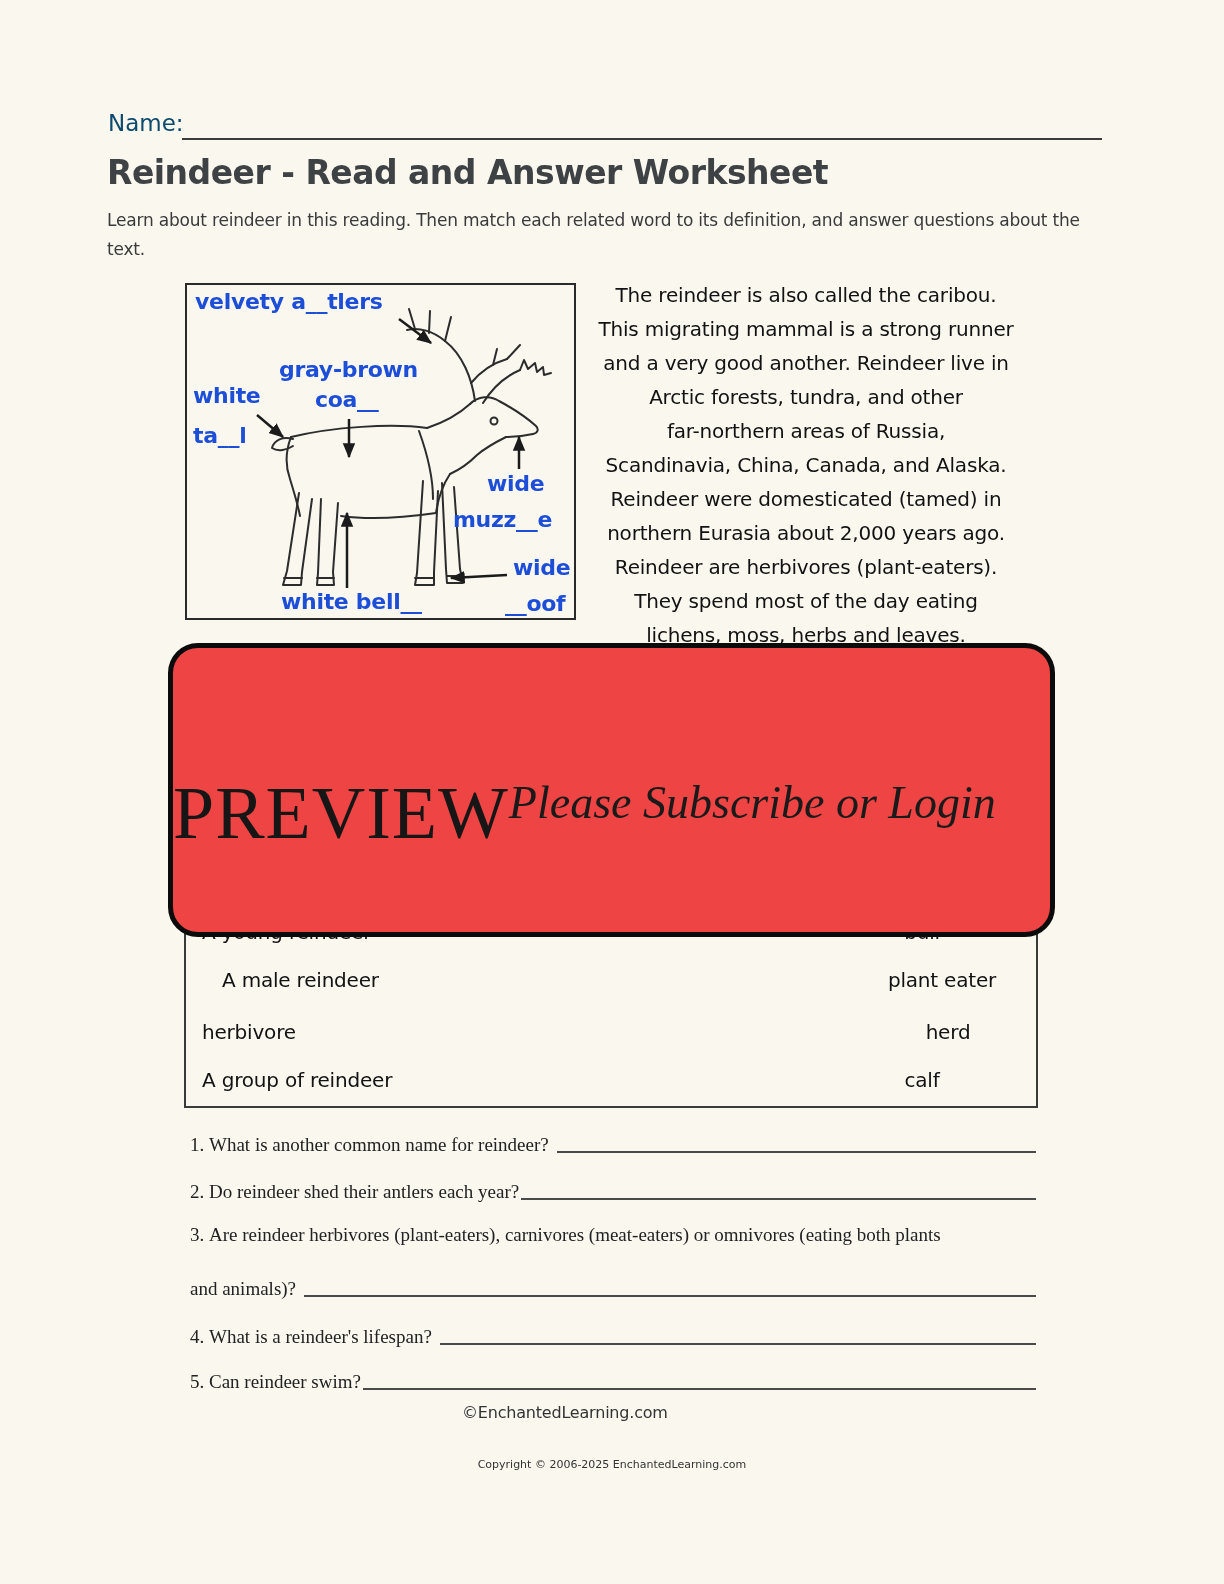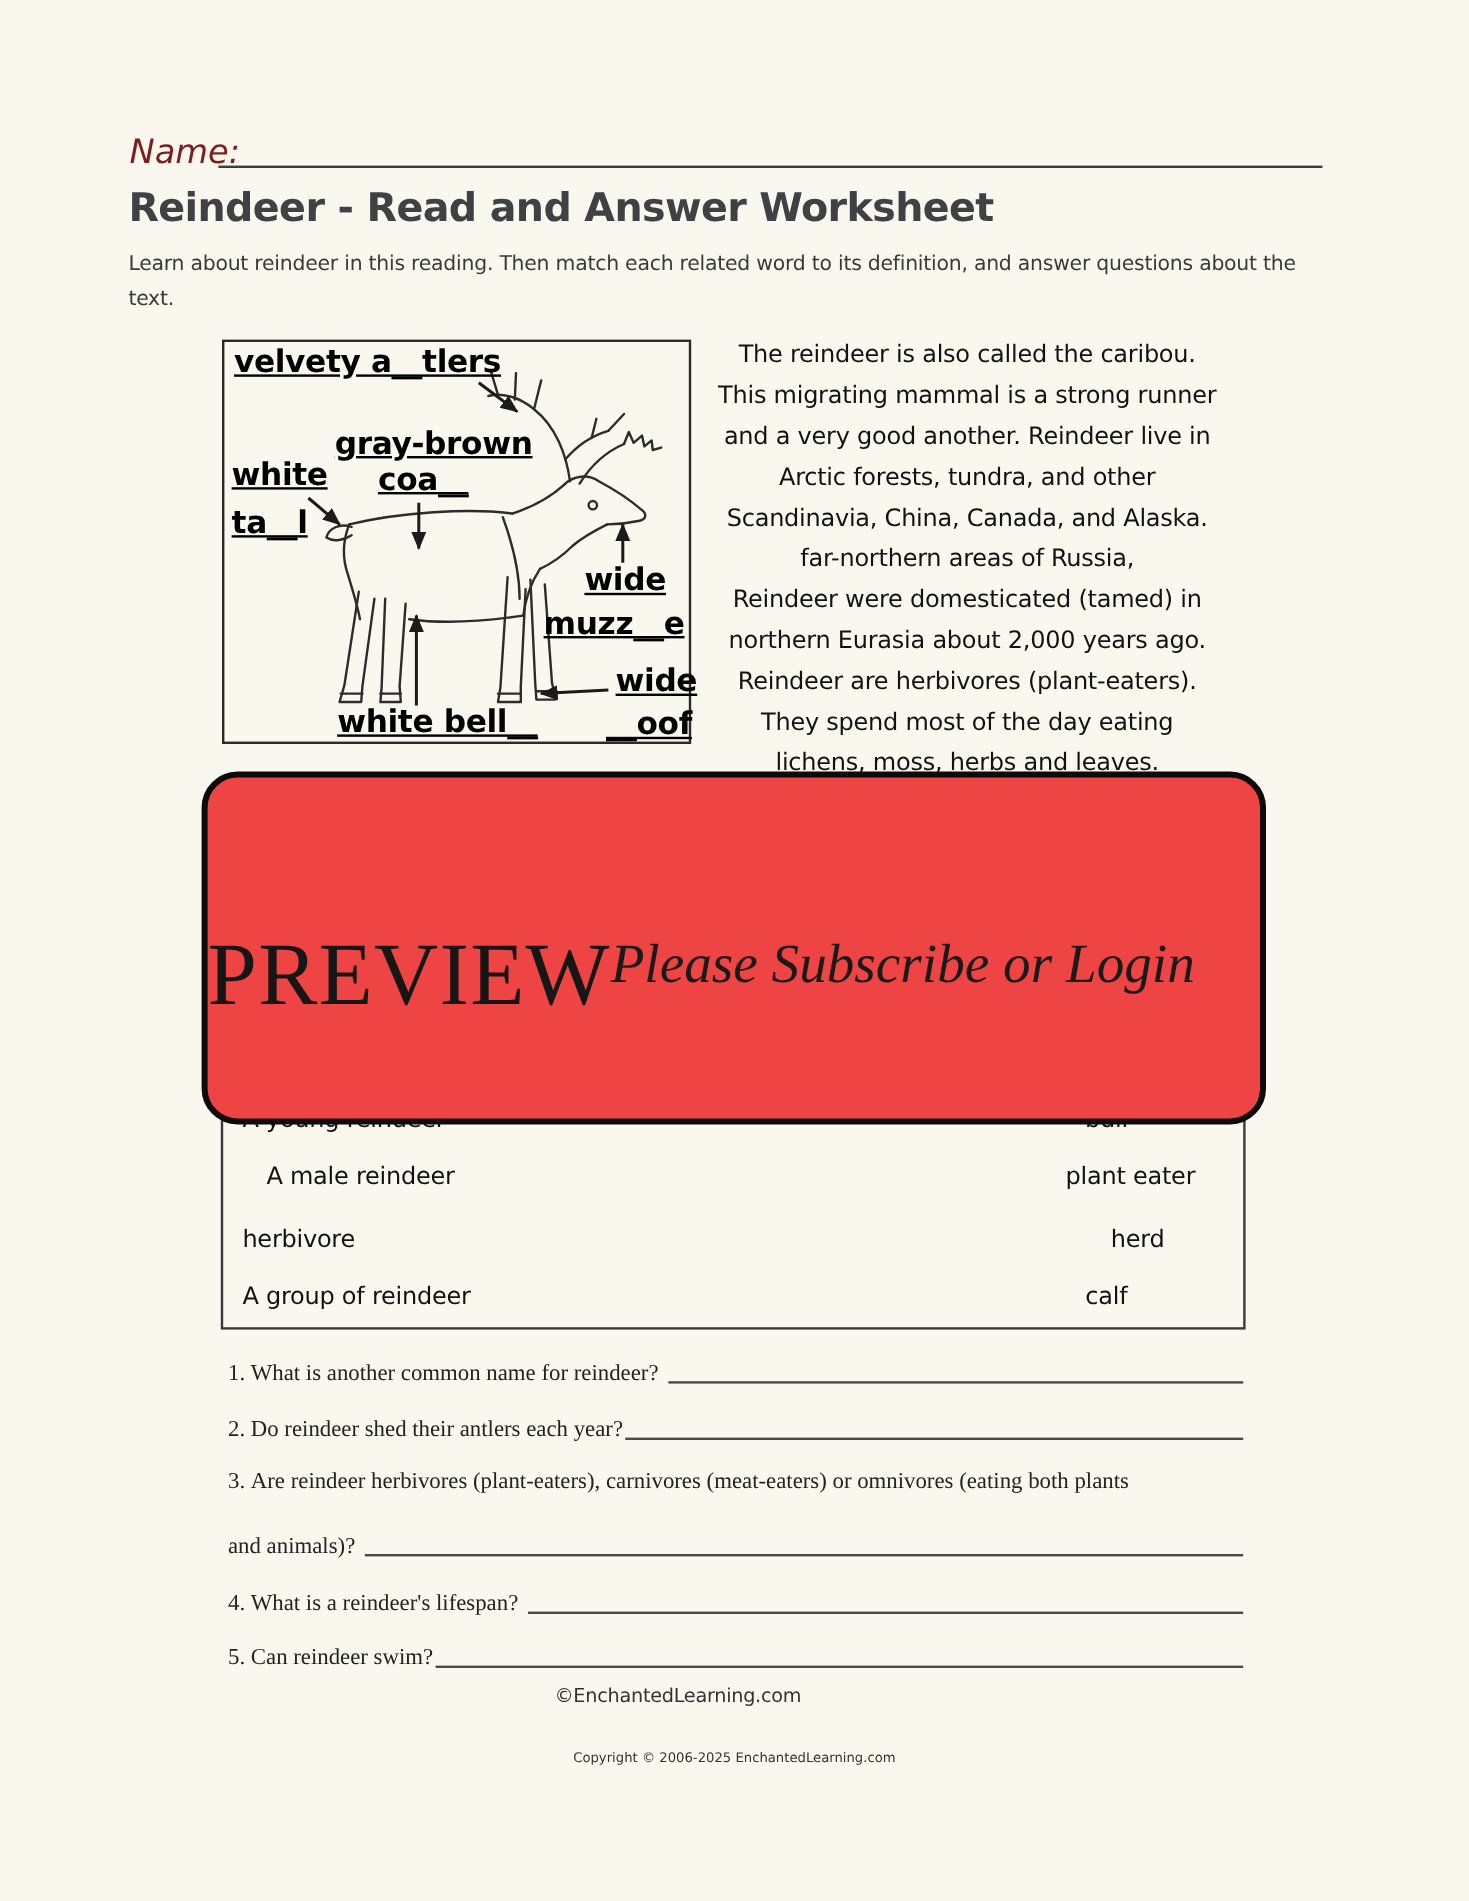--- a/index.html
+++ b/index.html
@@ -7,21 +7,21 @@
     position:relative;
     width:1224px;height:1584px;
     background:#f9f7ee;
     font-family:"DejaVu Sans",sans-serif;
     color:#141414;
     overflow:hidden;
   }
   
   .name-label{
     position:absolute;left:108px;top:110px;
-    font-size:28px;color:#7f1d1d;font-style:italic;
+    font-size:23px;color:#0c4a6e;
   }
   .name-line{
     position:absolute;left:182px;top:108px;width:920px;height:30px;
     border-bottom:2px solid #3c3c3c;
   }
   .page-title{
     position:absolute;left:107px;top:153px;
     font-size:33px;font-weight:bold;letter-spacing:-0.5px;
     color:#3f4245;white-space:nowrap;
   }
@@ -31,22 +31,22 @@
   }
   .intro div{white-space:nowrap;}
   
   .diagram-box{
     position:absolute;left:185px;top:283px;width:391px;height:337px;
     border:2px solid #2a2a2a;box-sizing:border-box;
     background:#f9f7ee;
   }
   .diagram-box svg{position:absolute;left:0;top:0;}
   .dlabel{
-    position:absolute;font-size:26px;font-weight:bold;color:#000000;
-    letter-spacing:-0.3px;white-space:nowrap;line-height:22px;text-decoration:underline;
+    position:absolute;font-size:22px;font-weight:bold;color:#1d4ed8;
+    letter-spacing:-0.3px;white-space:nowrap;line-height:22px;
   }
   
   .reading{
     position:absolute;left:580px;top:278px;width:452px;
     font-size:20px;color:#121212;letter-spacing:-0.2px;
   }
   .reading div{
     line-height:34px;text-align:center;white-space:nowrap;
   }
   
@@ -170,22 +170,22 @@
     <div class="dlabel" style="left:326px;top:272px">wide</div>
     <div class="dlabel" style="left:318px;top:308px">__oof</div>
     <div class="dlabel" style="left:94px;top:306px">white bell__</div>
   </div>
 
   <div class="reading">
     <div>The reindeer is also called the caribou.</div>
     <div>This migrating mammal is a strong runner</div>
     <div>and a very good another. Reindeer live in</div>
     <div>Arctic forests, tundra, and other</div>
+    <div>far-northern areas of Russia,</div>
     <div>Scandinavia, China, Canada, and Alaska.</div>
-    <div>far-northern areas of Russia,</div>
     <div>Reindeer were domesticated (tamed) in</div>
     <div>northern Eurasia about 2,000 years ago.</div>
     <div>Reindeer are herbivores (plant-eaters).</div>
     <div>They spend most of the day eating</div>
     <div>lichens, moss, herbs and leaves.</div>
   </div>
 
   <div class="match-table">
     <div class="match-row mr1">
       <span class="match-term">A young reindeer</span>

